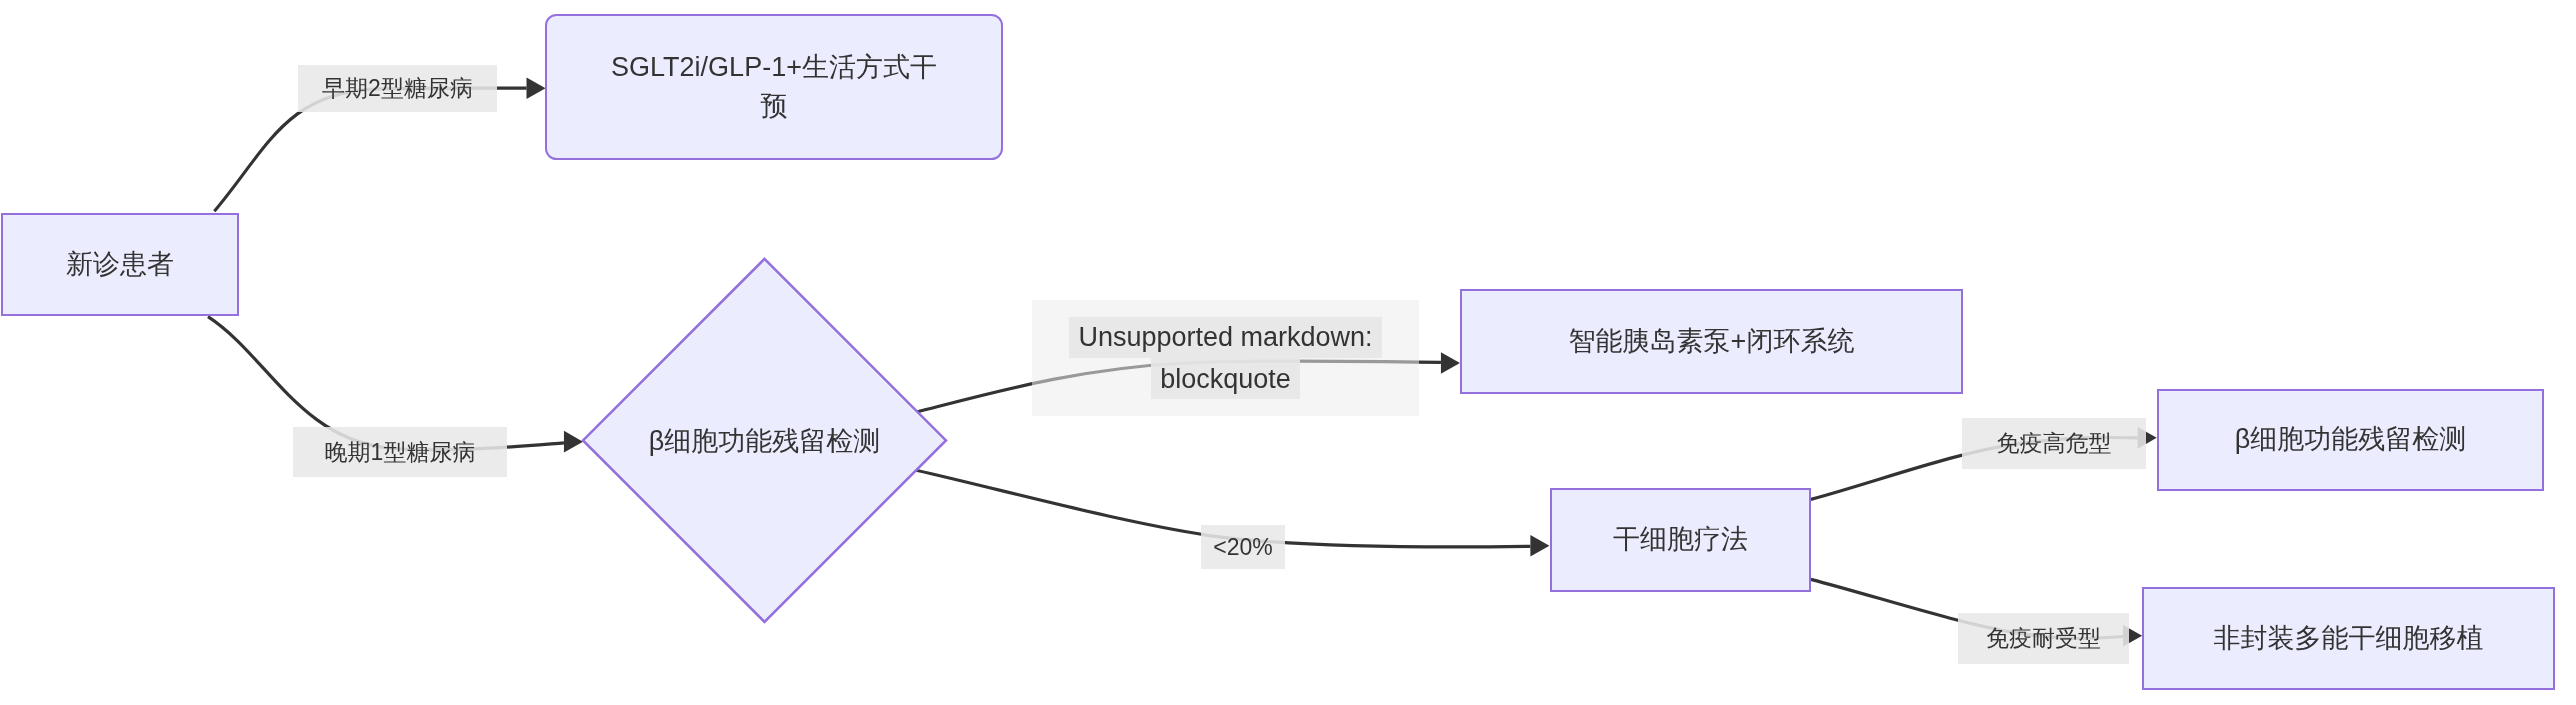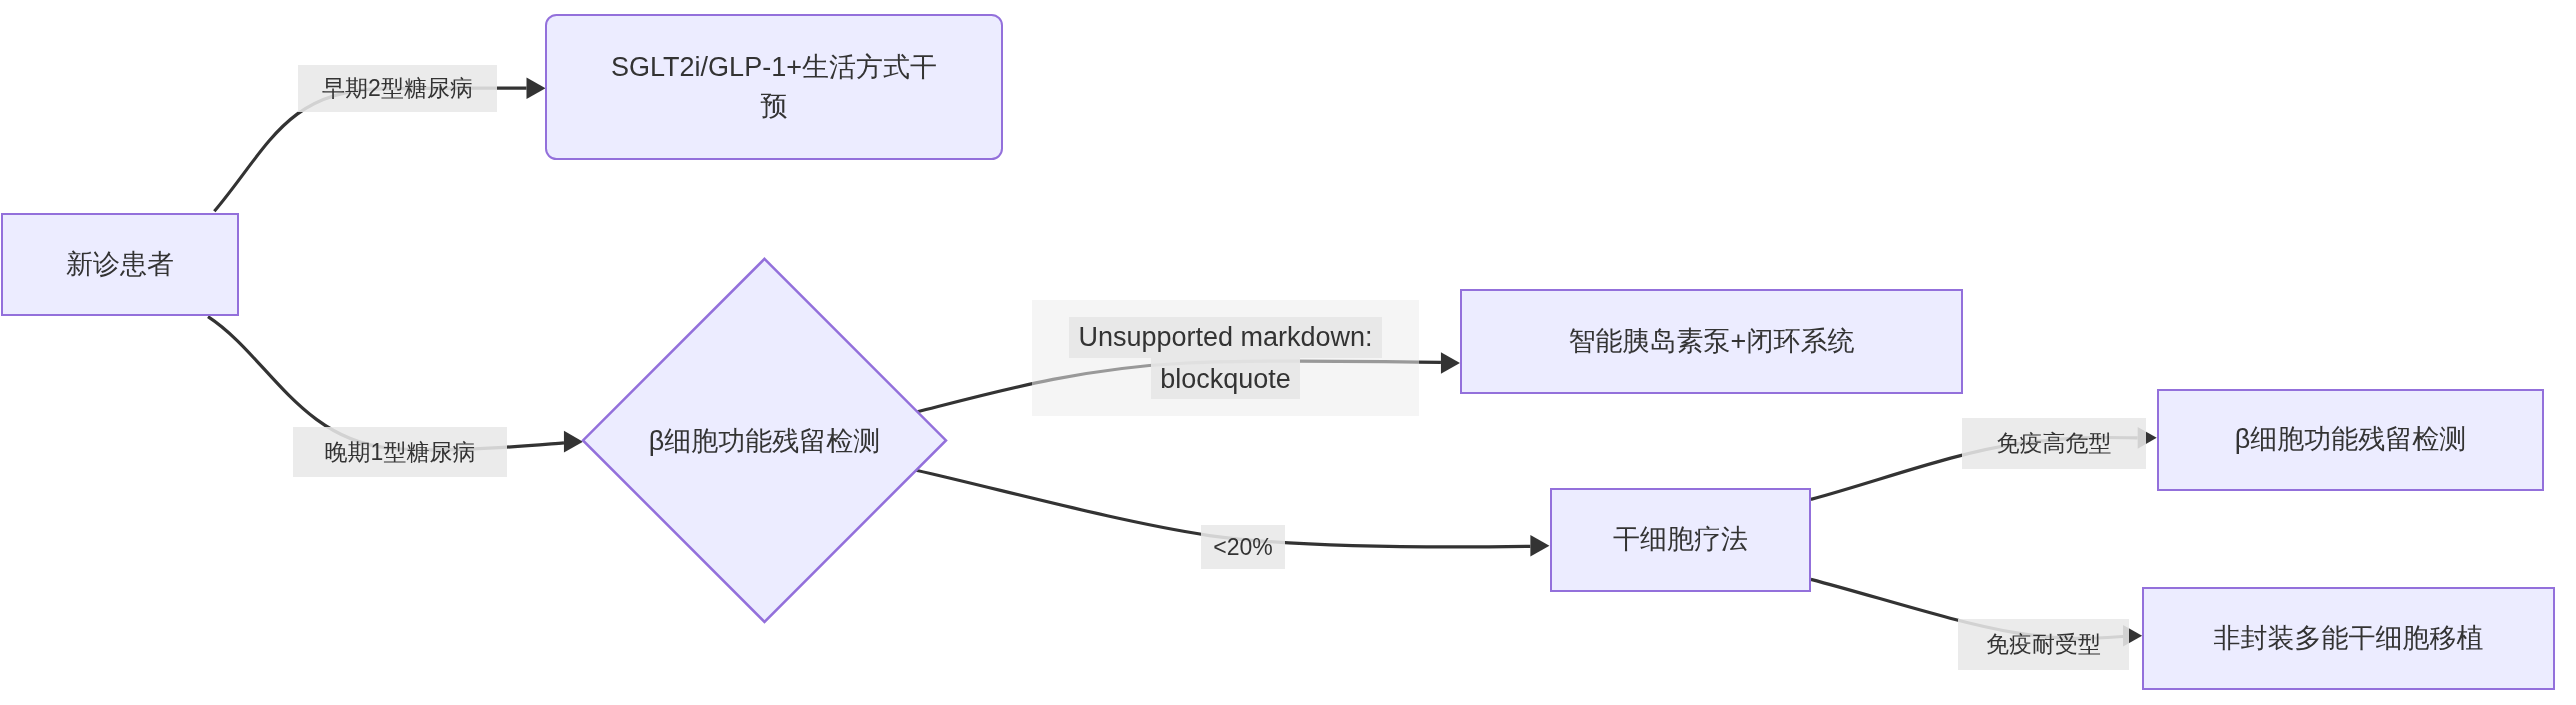--- a/index.html
+++ b/index.html
@@ -123,18 +123,18 @@
   </div>
 
   <div class="edge-label" style="left:1201px;top:525px;width:84px;height:44px;">
     <span>&lt;20%</span>
   </div>
 
   <div class="edge-label" style="left:1962px;top:418px;width:184px;height:51px;">
     <span>免疫高危型</span>
   </div>
 
-  <div class="edge-label" style="left:1958px;top:613px;width:171px;height:51px;margin-top:6px;">
+  <div class="edge-label" style="left:1958px;top:613px;width:171px;height:51px;">
     <span>免疫耐受型</span>
   </div>
 
 </div>
 
 
 </body></html>

